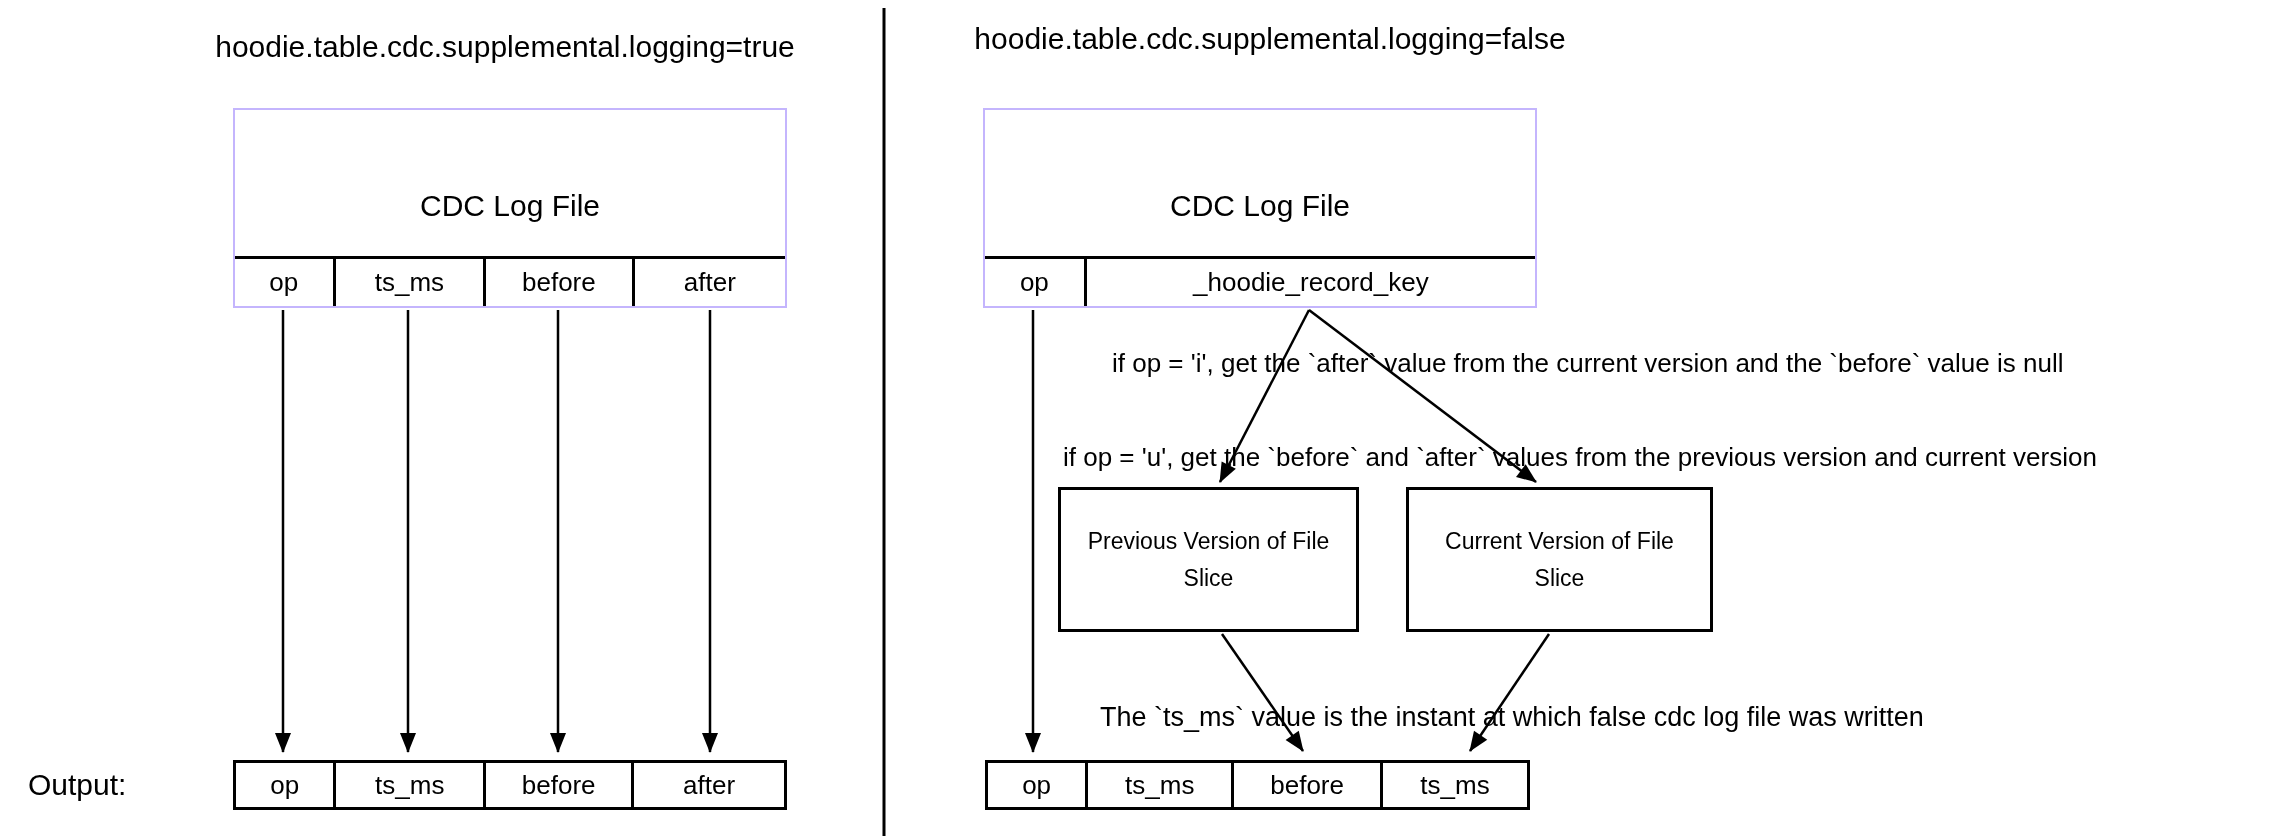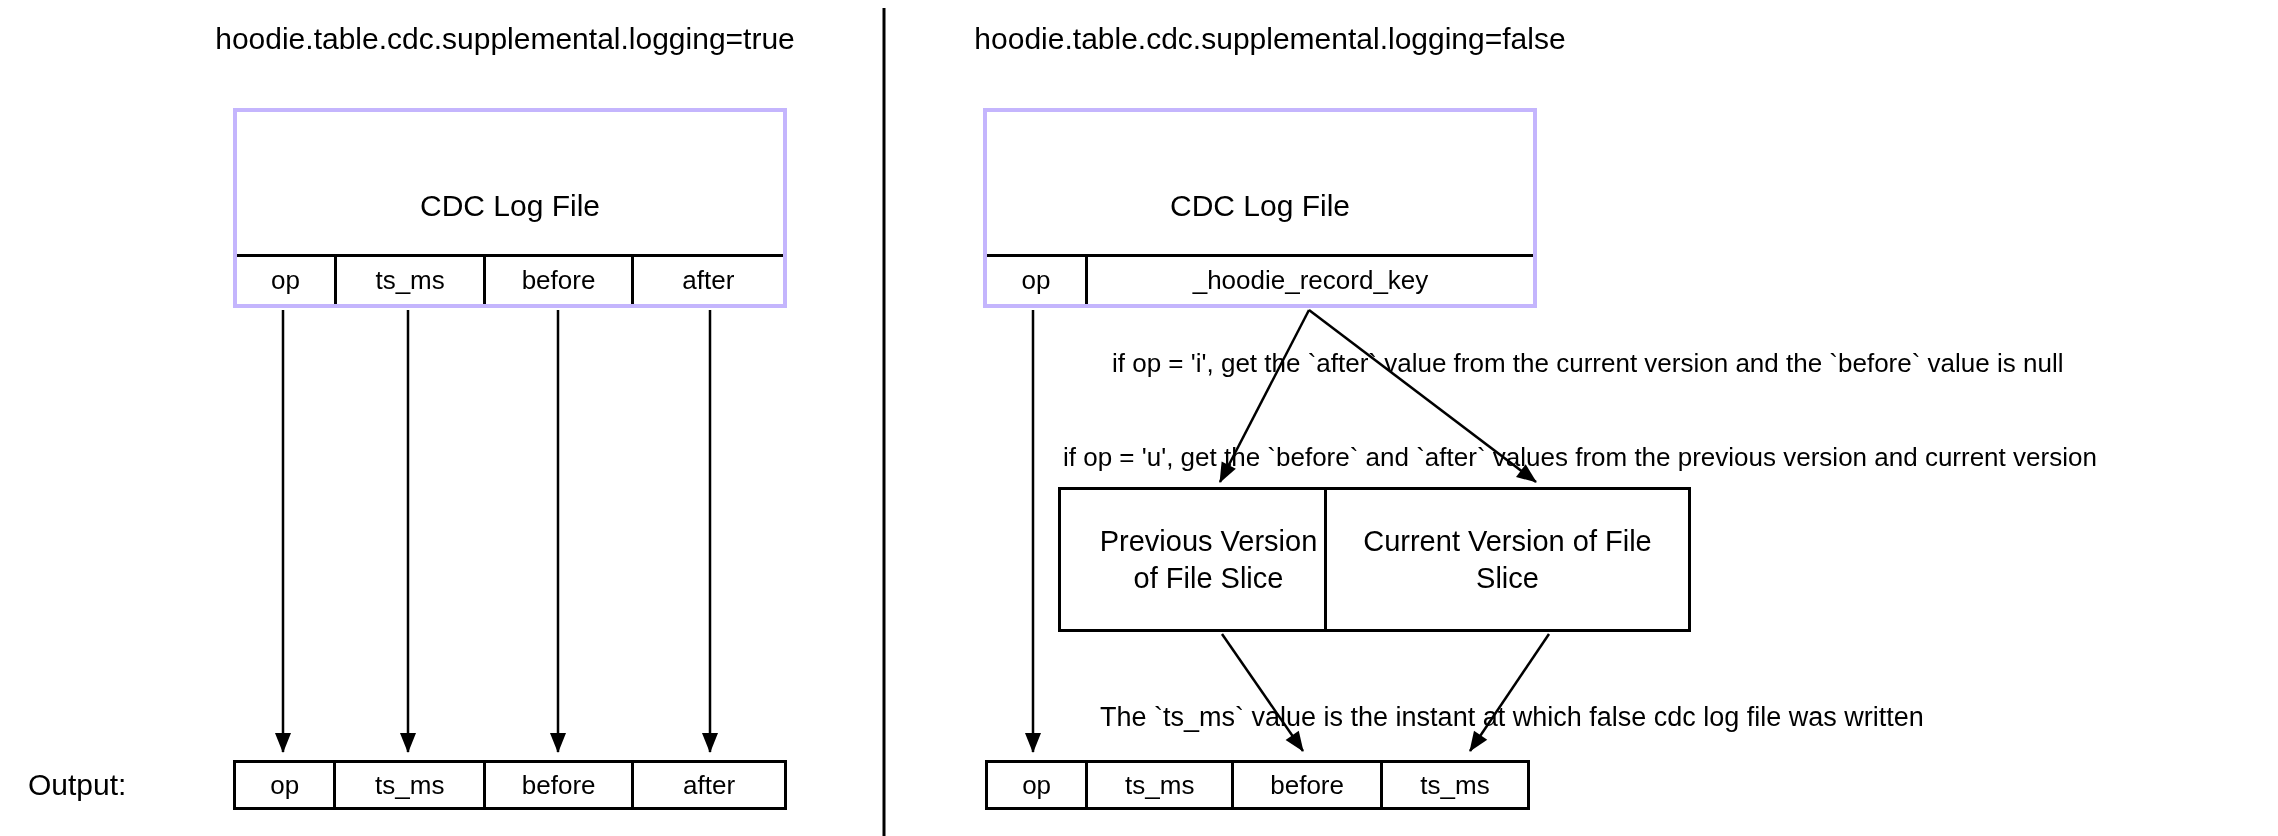--- a/index.html
+++ b/index.html
@@ -26,21 +26,21 @@
     line-height: 36px;
     white-space: nowrap;
     transform: translateX(-50%);
     z-index: 2;
   }
   .cdc-box {
     position: absolute;
     top: 108px;
     width: 554px;
     height: 200px;
-    border: 4px solid #c4b5fd;
+    border: 2px solid #c4b5fd;
     box-sizing: border-box;
     background: #fff;
     display: flex;
     flex-direction: column;
     z-index: 2;
   }
   .cdc-label {
     flex: 1;
     display: flex;
     align-items: center;
@@ -108,43 +108,43 @@
     position: absolute;
     top: 487px;
     height: 145px;
     border: 3px solid #000;
     box-sizing: border-box;
     background: #fff;
     display: flex;
     align-items: center;
     justify-content: center;
     text-align: center;
-    font-size: 29px;
+    font-size: 23px;
     line-height: 37px;
     padding: 0 24px;
     z-index: 2;
   }
   .vbox-prev { left: 1058px; width: 301px; }
-  .vbox-curr { left: 1324px; width: 367px; }
+  .vbox-curr { left: 1406px; width: 307px; }
   .note-line {
     position: absolute;
     left: 1100px;
     top: 700px;
     font-size: 27px;
     line-height: 34px;
     white-space: nowrap;
     z-index: 2;
   }
 </style>
 </head>
 <body>
 
 <div class="canvas">
 
-  <div class="panel-title" style="left:505px;">hoodie.table.cdc.supplemental.logging=true</div>
+  <div class="panel-title" style="left:505px;margin-top:8px;">hoodie.table.cdc.supplemental.logging=true</div>
 
   <div class="cdc-box" style="left:233px;">
     <div class="cdc-label">CDC Log File</div>
     <div class="hdr-row">
       <div class="cell c-op">op</div>
       <div class="cell c-tsms">ts_ms</div>
       <div class="cell c-before">before</div>
       <div class="cell c-after">after</div>
     </div>
   </div>

